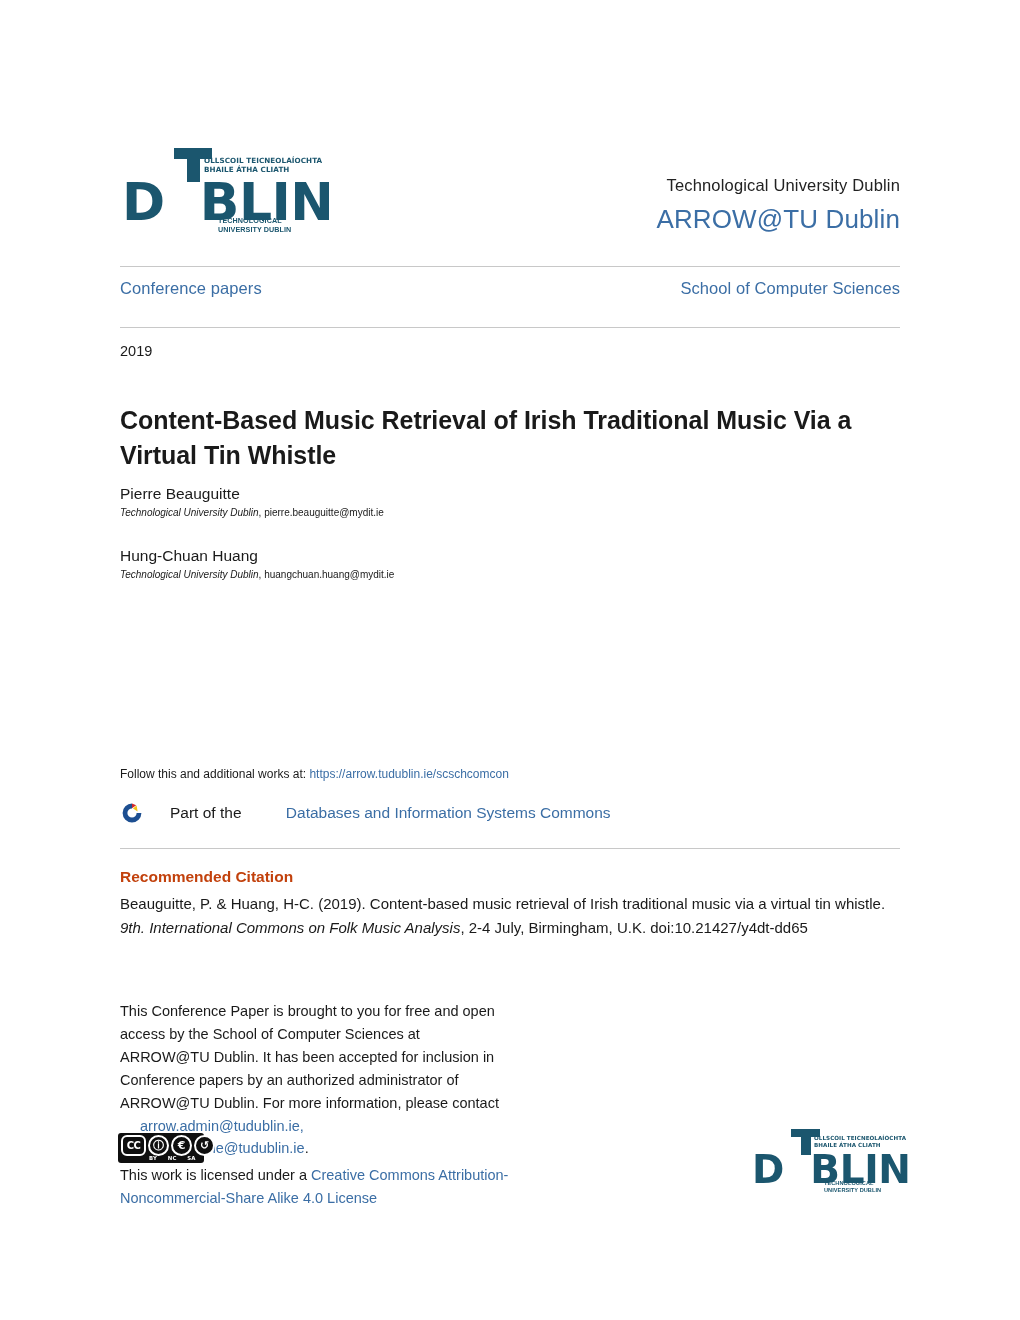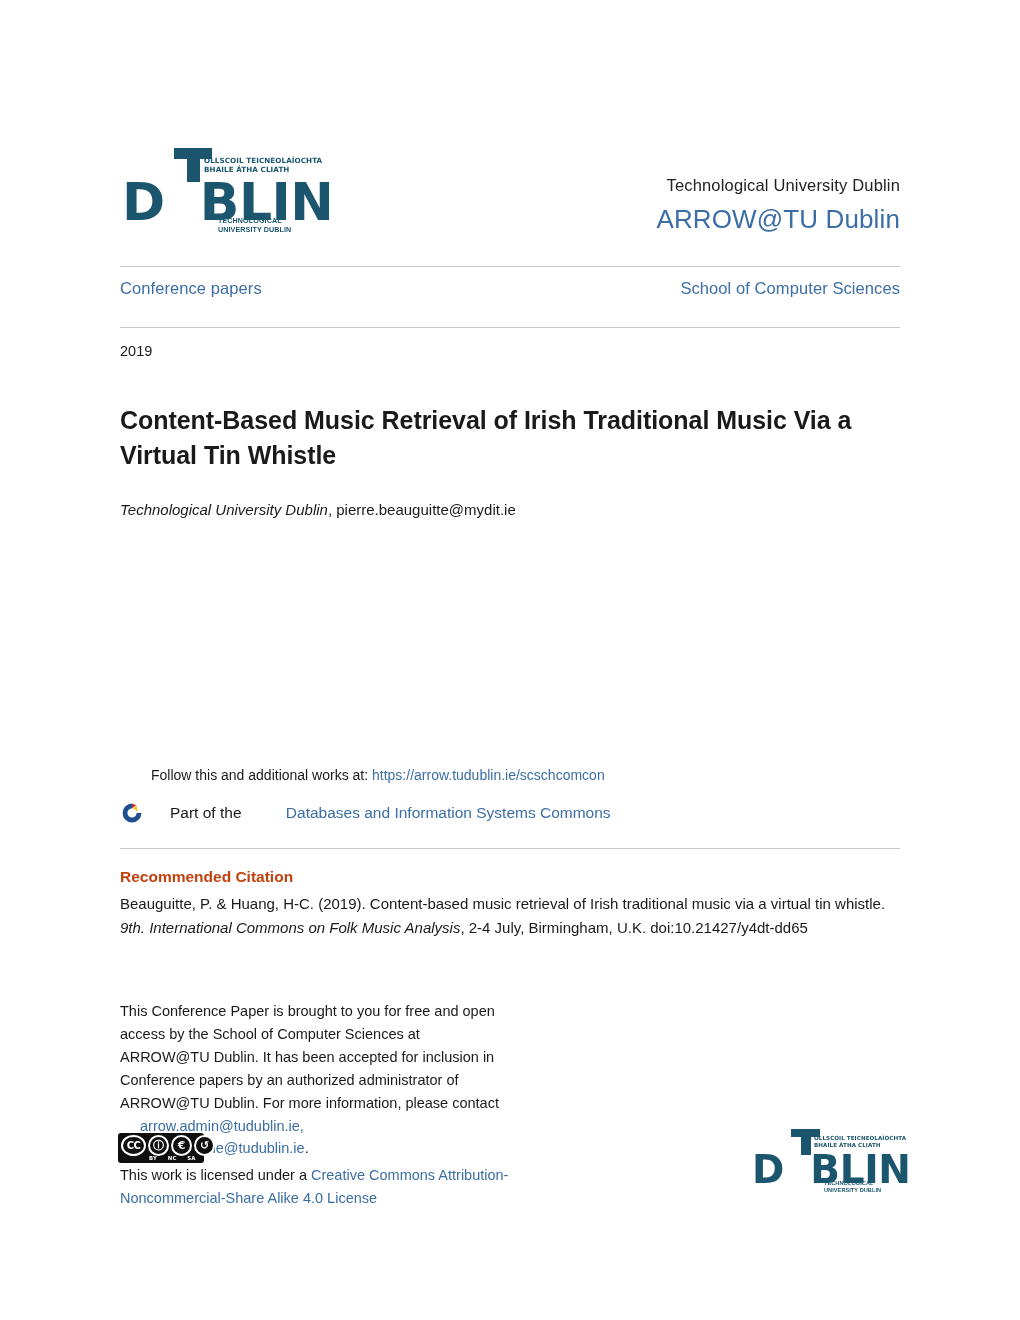--- a/index.html
+++ b/index.html
@@ -146,35 +146,33 @@
   
   .author-block { position: absolute; left: 120px; width: 740px; }
   #author-1 { top: 482px; }
   #author-2 { top: 544px; }
   .author-name {
     font-size: 15.5px;
     line-height: 1.5;
     color: #1a1a1a;
   }
   .author-aff {
-    font-size: 15px;
+    font-size: 10px;
     line-height: 1.55;
     color: #1a1a1a;
-    margin-top: 16px;
   }
   .author-aff .inst { font-style: italic; }
 
   
   #follow-line {
     position: absolute;
     left: 120px;
     top: 767px;
-    font-size: 14px;
-    color: #1a1a1a;
-    margin-left: 31px;
+    font-size: 12px;
+    color: #1a1a1a;
   }
   #follow-line .lnk { color: #3b6ea5; }
 
   #commons-line {
     position: absolute;
     left: 120px;
     top: 801px;
     font-size: 15.5px;
     color: #1a1a1a;
     display: flex;
@@ -251,21 +249,21 @@
     position: relative;
     display: flex;
     align-items: center;
     justify-content: center;
     color: #ffffff;
     font-family: "DejaVu Sans", sans-serif;
     font-weight: bold;
     font-size: 11px;
     line-height: 1;
   }
-  #cc-badge .ring.cc { width: 25px; font-size: 10px; letter-spacing: -0.06em; }
+  #cc-badge .ring.cc { width: 25px; font-size: 10px; letter-spacing: -0.06em; border-radius: 6px; }
   #cc-badge .labels {
     position: absolute;
     left: 3px;
     top: 22px;
     width: 80px;
     display: flex;
     color: #ffffff;
     font-family: "DejaVu Sans", sans-serif;
     font-size: 5.4px;
     font-weight: bold;
@@ -312,23 +310,28 @@
 
   <div class="navrow" id="nav-left">Conference papers</div>
   <div class="navrow" id="nav-right">School of Computer Sciences</div>
 
   <hr class="rule" id="rule-2">
 
   <div id="year">2019</div>
   <h1 id="paper-title">Content-Based Music Retrieval of Irish Traditional Music Via a Virtual Tin Whistle</h1>
 
   <div class="author-block" id="author-1">
+    <div class="author-name">Pierre Beauguitte</div>
     <div class="author-aff"><span class="inst">Technological University Dublin</span>, <span>pierre.beauguitte@mydit.ie</span></div>
   </div>
 
+  <div class="author-block" id="author-2">
+    <div class="author-name">Hung-Chuan Huang</div>
+    <div class="author-aff"><span class="inst">Technological University Dublin</span>, <span>huangchuan.huang@mydit.ie</span></div>
+  </div>
 
   <div id="follow-line"><span>Follow this and additional works at:</span> <span class="lnk">https://arrow.tudublin.ie/scschcomcon</span></div>
 
   <div id="commons-line">
     <span class="commons-icon">
       <svg width="24" height="24" viewBox="0 0 24 24" aria-hidden="true">
         <path d="M12 2.6 A9.4 9.4 0 1 0 21.4 12 L16.6 12 A4.6 4.6 0 1 1 12 7.4 Z" fill="#1d4f91"></path>
         <path d="M12 2.4 L12 7.2 L16.2 4.2 Z" fill="#d3282c"></path>
         <path d="M16.6 4.4 L13.0 7.6 L17.6 10.4 Z" fill="#f5c518"></path>
         <circle cx="12" cy="12" r="1.9" fill="#ffffff"></circle>

